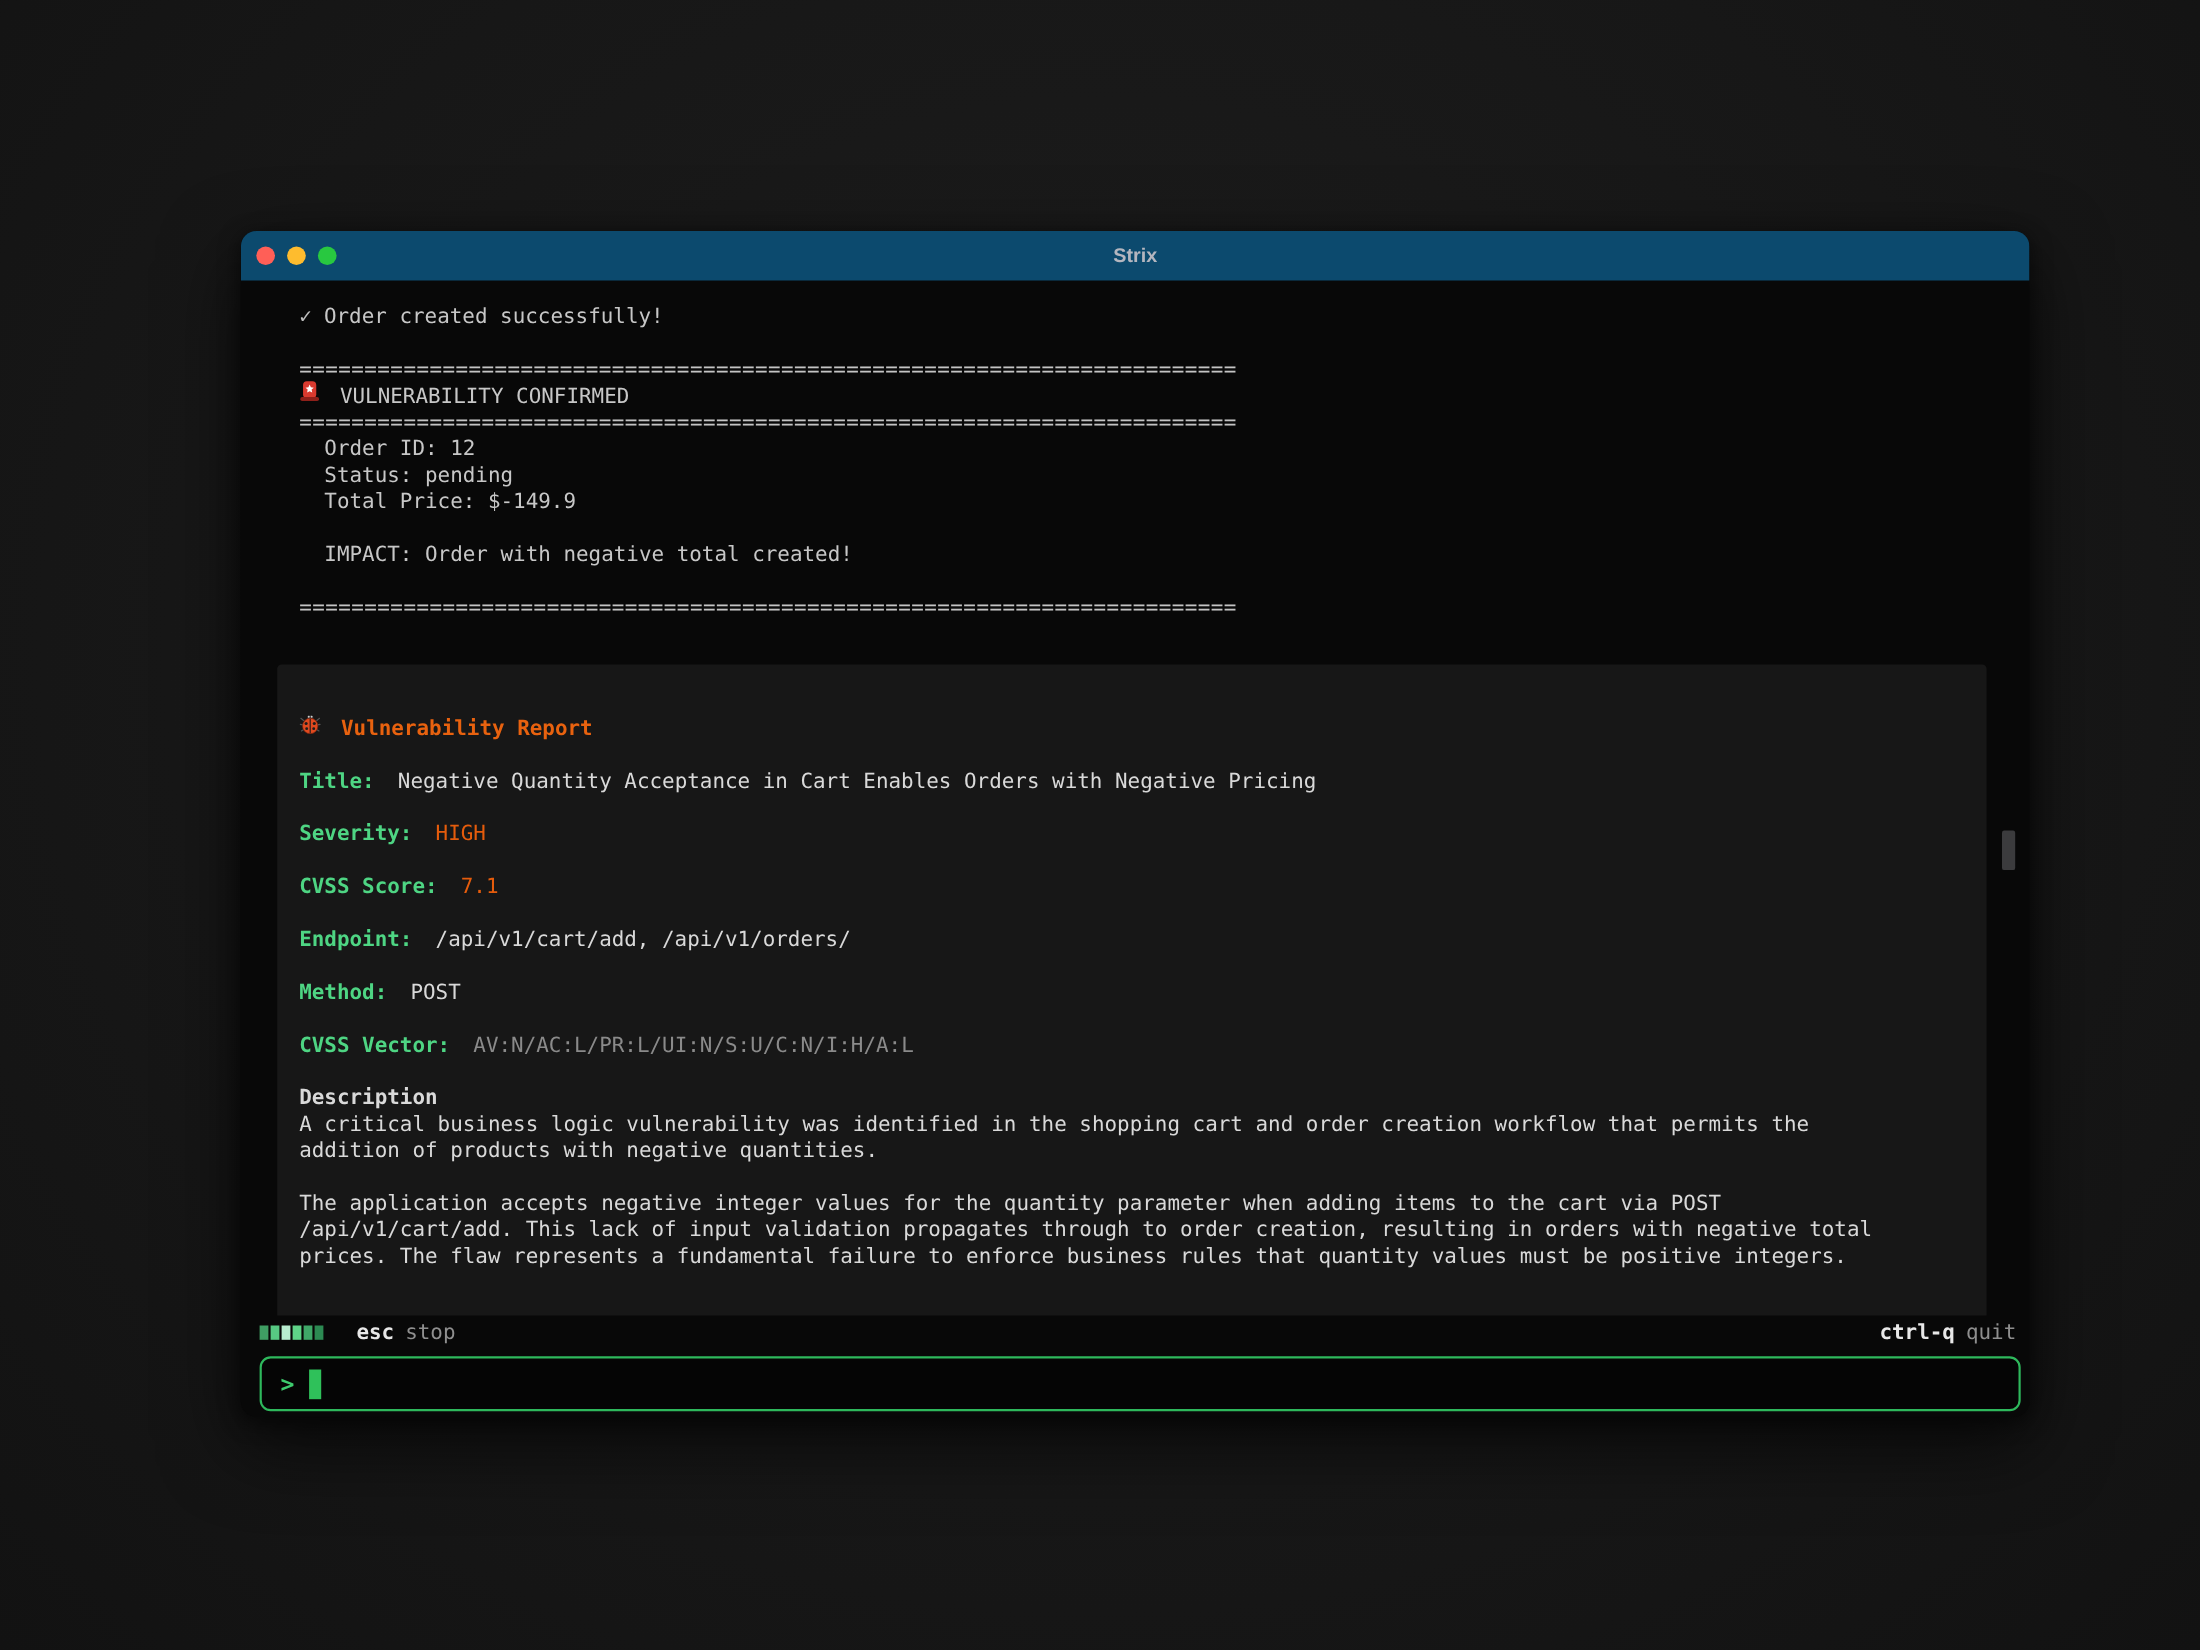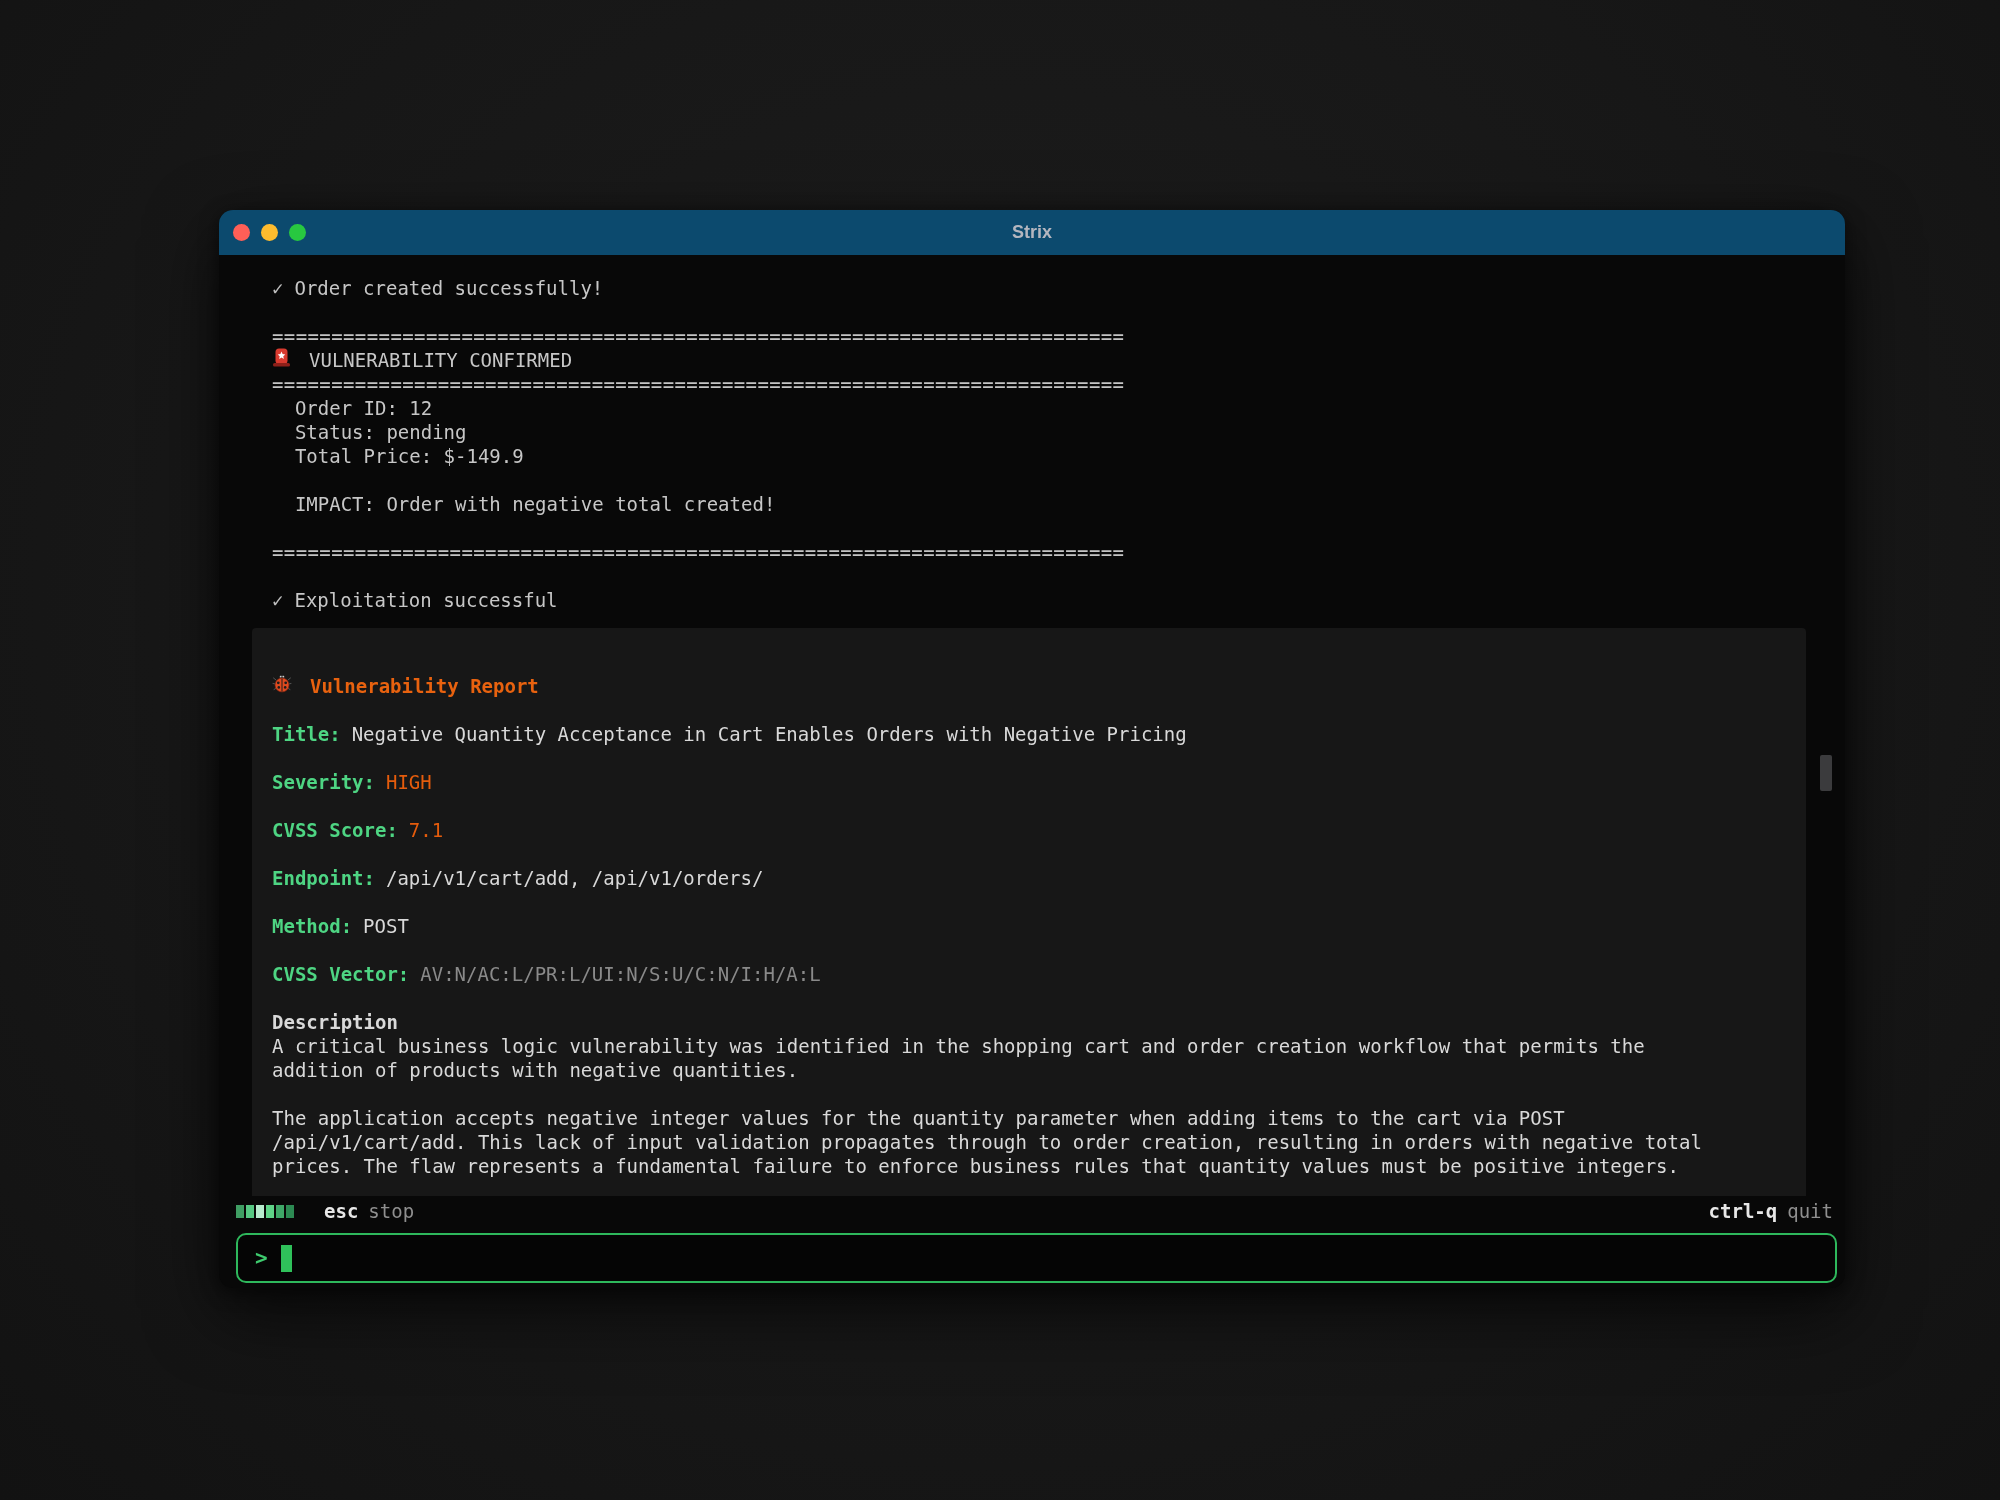--- a/index.html
+++ b/index.html
@@ -62,21 +62,21 @@
   .panel {
     margin-left: 33px; margin-top: 16px;
     width: 1554px;
     background: #171717;
     border-radius: 4px;
     padding: 46px 20px 60px 20px;
   }
   .panel .tl { color: #d9d9d9; }
   .report-header { color: #e8620f; font-weight: bold; }
   .lbl { color: #4ed583; font-weight: bold; }
-  .val { color: #d9d9d9; margin-left: 11px; }
+  .val { color: #d9d9d9; margin-left: 21px; }
   .val.orange { color: #e55c0c; font-weight: normal; }
   .val.dim { color: #8a8a8a; }
   .desc-heading { color: #4ed583; font-weight: bold; }
 
   .scrollbar-handle {
     position: absolute; left: 1601px; top: 545px;
     width: 12px; height: 36px;
     background: #3b3b3d; border-radius: 2px;
   }
 
@@ -139,21 +139,20 @@
             </svg></span><span class="after-icon">VULNERABILITY CONFIRMED</span></div>
       <div class="tl sep">========================================================================</div>
       <div class="tl">  Order ID: 12</div>
       <div class="tl">  Status: pending</div>
       <div class="tl">  Total Price: $-149.9</div>
       <div class="tl"></div>
       <div class="tl">  IMPACT: Order with negative total created!</div>
       <div class="tl"></div>
       <div class="tl sep">========================================================================</div>
       <div class="tl"></div>
-      <div class="tl"><span class="check">✓</span><span class="after-check">Exploitation successful</span></div>
     </div>
 
     <div class="panel">
       <div class="tl"><span class="icon-inline"><svg width="20" height="20" viewBox="0 0 20 20">
               <g stroke="#555" stroke-width="1" stroke-linecap="round">
                 <line x1="4" y1="7" x2="1.5" y2="5"></line>
                 <line x1="3.5" y1="11" x2="1" y2="10.5"></line>
                 <line x1="4.5" y1="15" x2="2" y2="16.5"></line>
                 <line x1="16" y1="7" x2="18.5" y2="5"></line>
                 <line x1="16.5" y1="11" x2="19" y2="10.5"></line>

